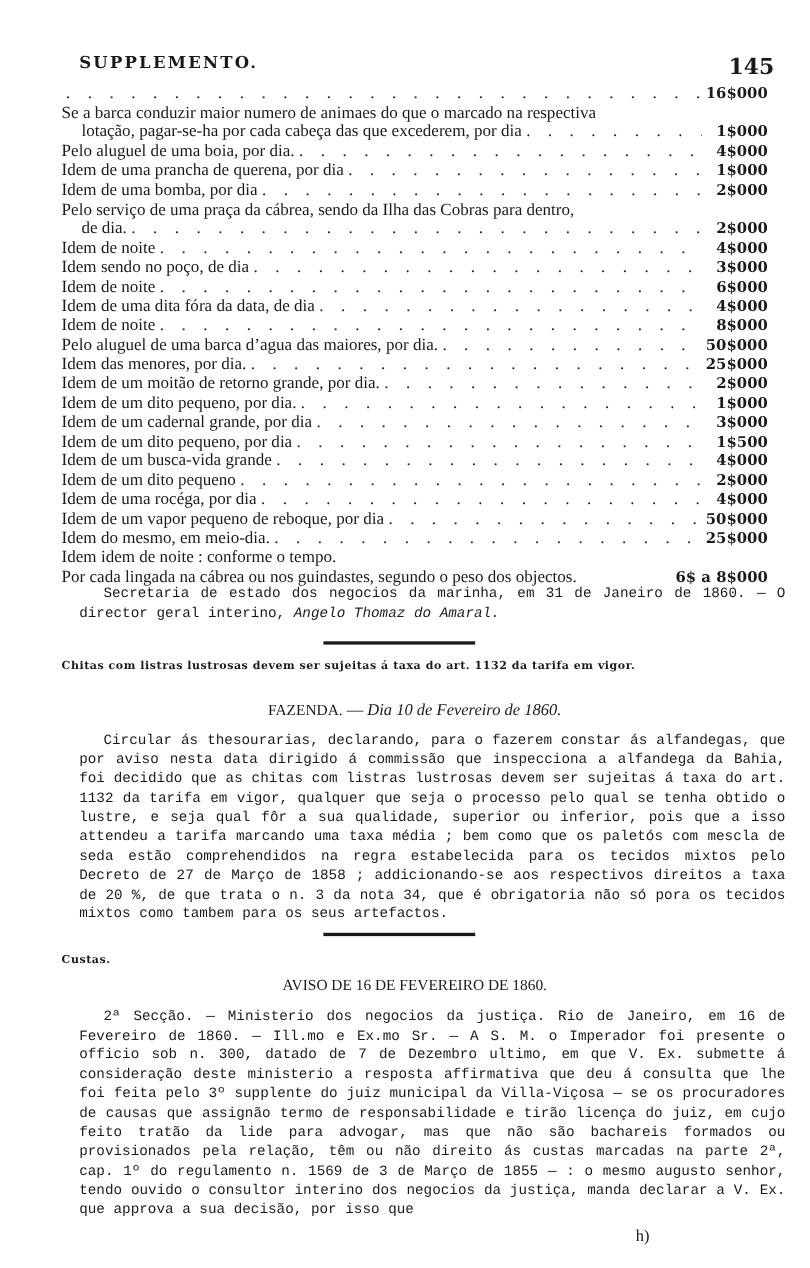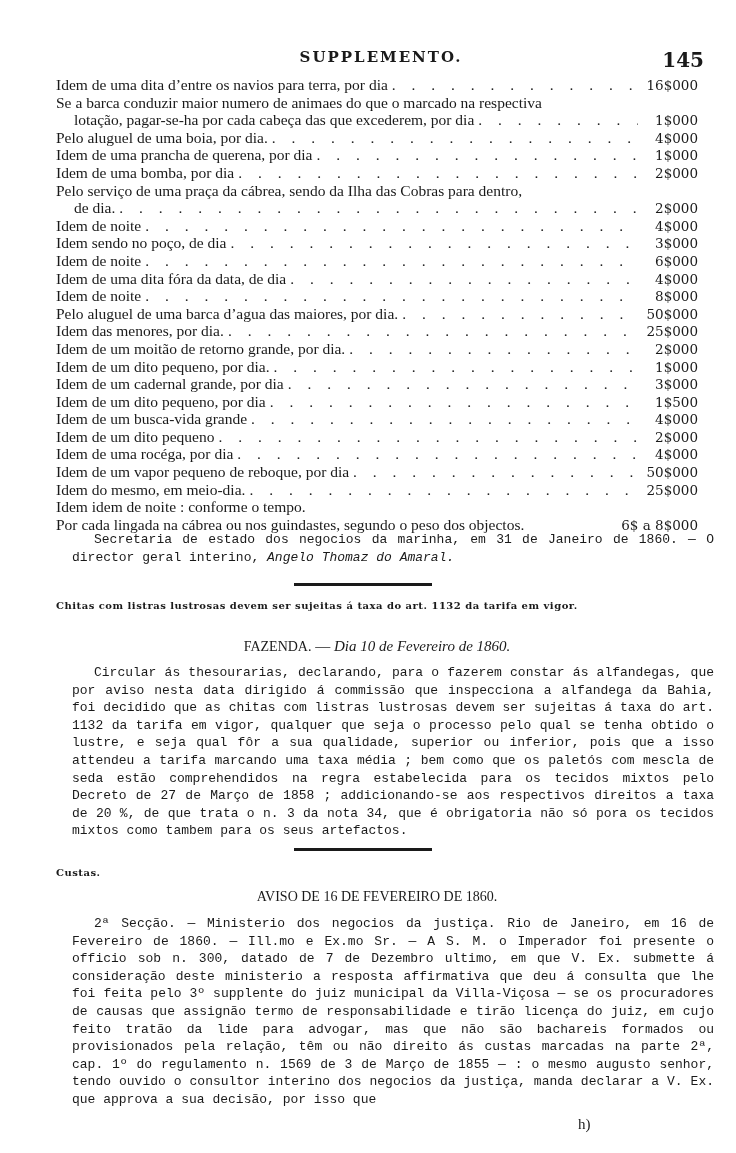--- a/index.html
+++ b/index.html
@@ -6,42 +6,42 @@
   body {
     width: 736px; height: 1153px; position: relative; overflow: hidden;
     font-family: "Liberation Serif", "DejaVu Serif", serif;
     color: #1a1a1a;
   }
   .page { position: absolute; left: 56px; top: 0; width: 642px; }
   .running-head {
     position: absolute; top: 48px; left: 0; width: 642px; height: 20px;
   }
   .running-title {
-    position: absolute; left: 4px; width: 100%; text-align: center;
+    position: absolute; left: 16px; width: 100%; text-align: left;
     font-weight: bold; font-size: 15px; letter-spacing: 2px;
     font-family: "DejaVu Serif", serif;
   }
   .page-number {
     position: absolute; right: -6px; top: 0; font-weight: bold; font-size: 20px;
     font-family: "DejaVu Serif", serif;
   }
   .tariff { position: absolute; top: 76px; left: 0; width: 642px; }
   .row {
     display: flex; align-items: baseline; height: 17.6px; line-height: 17.6px;
     font-size: 15.5px; font-family: "Liberation Serif", serif;
     white-space: nowrap; overflow: hidden;
   }
   .row .desc { flex: 0 0 auto; }
   .row.indent .desc { padding-left: 18px; }
   .row .leader {
     flex: 1 1 auto; overflow: hidden; letter-spacing: 6px; padding: 0 4px;
     color: #222;
   }
   .row .price {
-    flex: 0 0 auto; min-width: 60px; text-align: right; font-weight: normal;
+    flex: 0 0 auto; min-width: 60px; text-align: right; font-weight: bold;
     font-family: "DejaVu Serif", serif; font-size: 13.5px;
   }
   .para {
     font-size: 13px; line-height: 17.6px; text-align: justify;
     font-family: Liberation Mono, monospace;
     margin-left: 16px;
   }
   .para.first-indent { text-indent: 22px; }
   .signature { position: absolute; top: 531px; left: 0; width: 642px; }
   .rule {
@@ -69,21 +69,20 @@
 
 <div class="page">
 
   <div class="running-head">
     <div class="running-title">SUPPLEMENTO.</div>
     <div class="page-number">145</div>
   </div>
 
   <div class="tariff" id="tariff">
       <div class="row">
-        <span class="desc">Idem de uma dita d’entre os navios para terra, por dia</span>
         <span class="leader">. . . . . . . . . . . . . . . . . . . . . . . . . . . . . . . . . . . . . . . . . .</span>
         <span class="price">16$000</span>
       </div>
       <div class="row noprice">
         <span class="desc">Se a barca conduzir maior numero de animaes do que o marcado na respectiva</span>
       </div>
       <div class="row indent">
         <span class="desc">lotação, pagar-se-ha por cada cabeça das que excederem, por dia</span>
         <span class="leader">. . . . . . . . . . . . . . . . . . . . . . . . . . . . . . . . . . . . . . . . . .</span>
         <span class="price">1$000</span>

